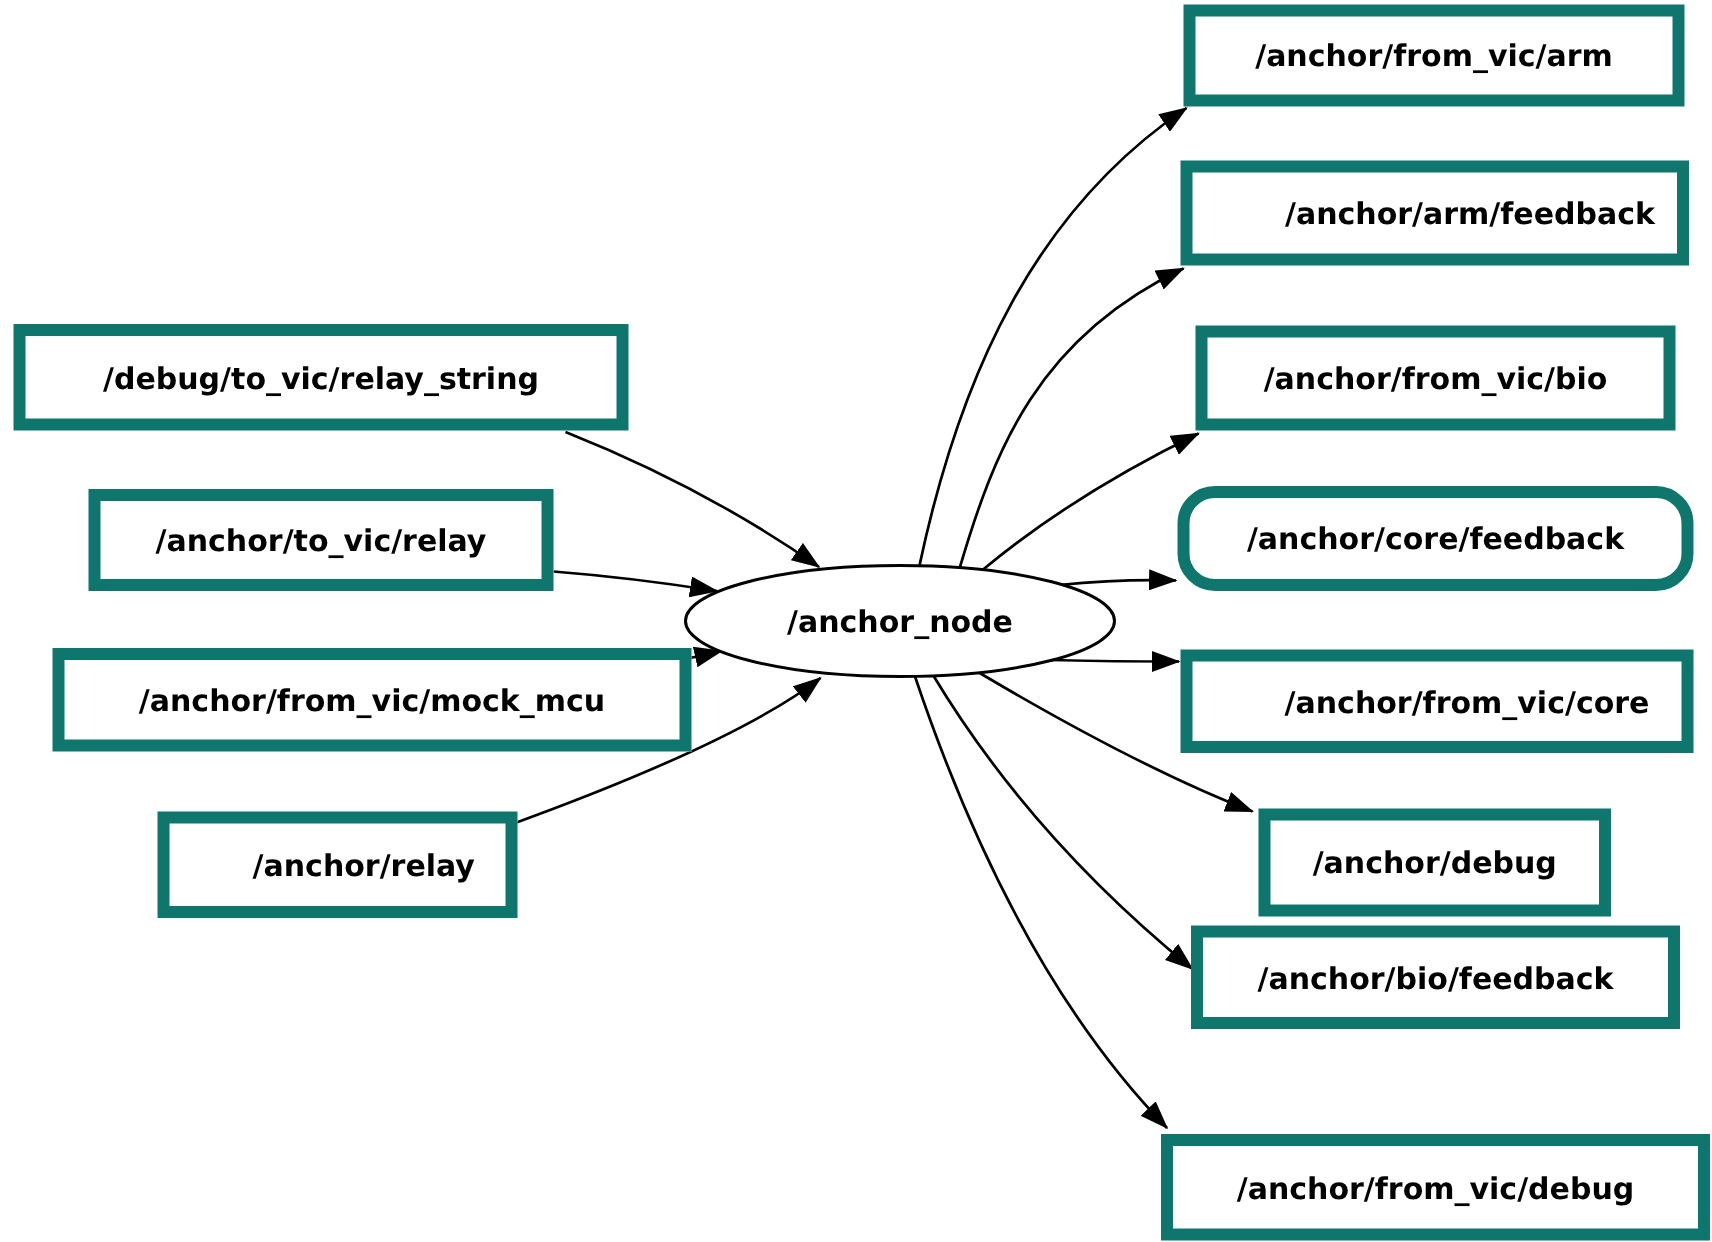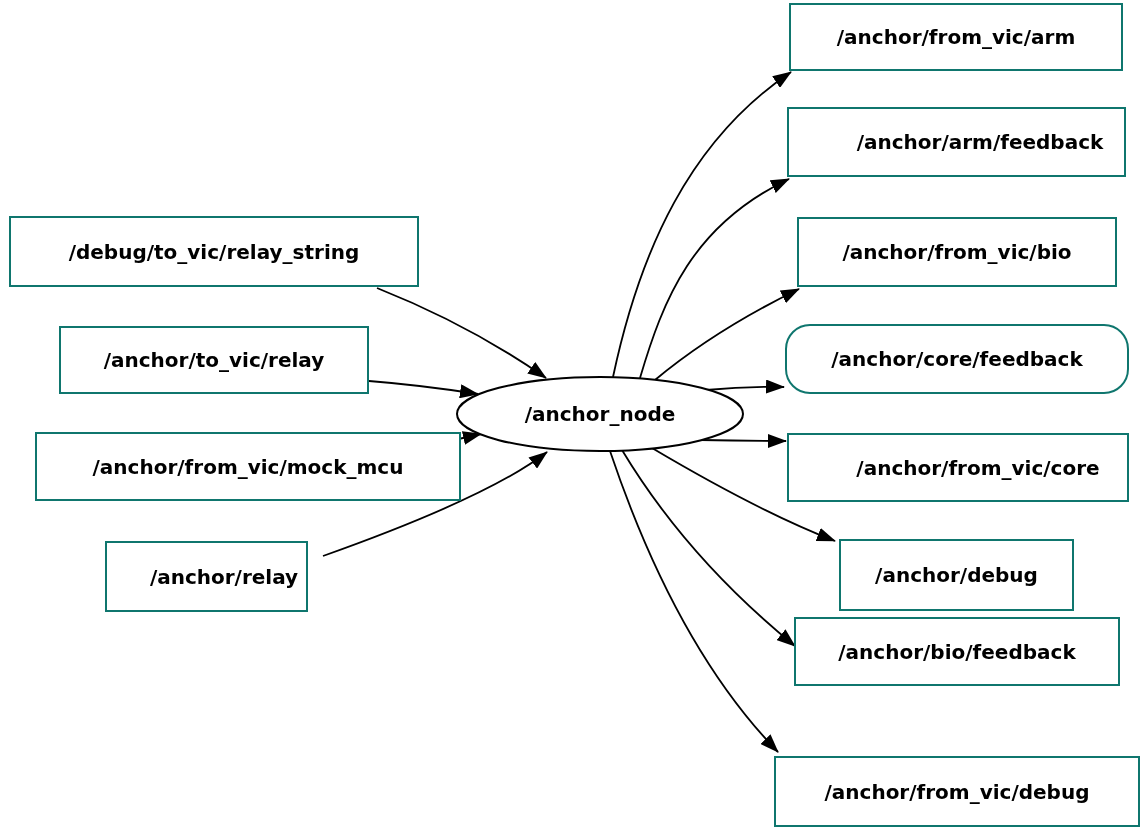--- a/index.html
+++ b/index.html
@@ -28,21 +28,21 @@
     stroke-width: 1.8;
   }
   .node-ellipse {
     fill: #ffffff;
     stroke: #000000;
     stroke-width: 2;
   }
   .node.box {
     position: absolute;
     box-sizing: border-box;
-    border: 2px solid #0f766e;
+    border: 8px solid #0f766e;
     background: #ffffff;
     display: flex;
     align-items: center;
     justify-content: center;
     z-index: 2;
   }
   .node-text {
     font-size: 20px;
     font-weight: bold;
     color: #000000;
@@ -97,21 +97,21 @@
 
   <div class="node box" style="left:9px; top:216px; width:410px; height:71px;">
     <span class="node-text">/debug/to_vic/relay_string</span>
   </div>
   <div class="node box" style="left:59px; top:326px; width:310px; height:68px;">
     <span class="node-text">/anchor/to_vic/relay</span>
   </div>
   <div class="node box" style="left:1px; top:432px; width:426px; height:69px;margin-left:34px;">
     <span class="node-text">/anchor/from_vic/mock_mcu</span>
   </div>
-  <div class="node box" style="left:105px; top:541px; width:203px; height:71px;padding-left:35px;">
+  <div class="node box" style="left:105px; top:541px; width:240px; height:71px;padding-left:35px;">
     <span class="node-text">/anchor/relay</span>
   </div>
 
   <div class="node box" style="left:789px; top:3px; width:334px; height:68px;">
     <span class="node-text">/anchor/from_vic/arm</span>
   </div>
   <div class="node box" style="left:787px; top:107px; width:339px; height:70px;padding-left:47px;">
     <span class="node-text">/anchor/arm/feedback</span>
   </div>
   <div class="node box" style="left:797px; top:217px; width:320px; height:70px;">

